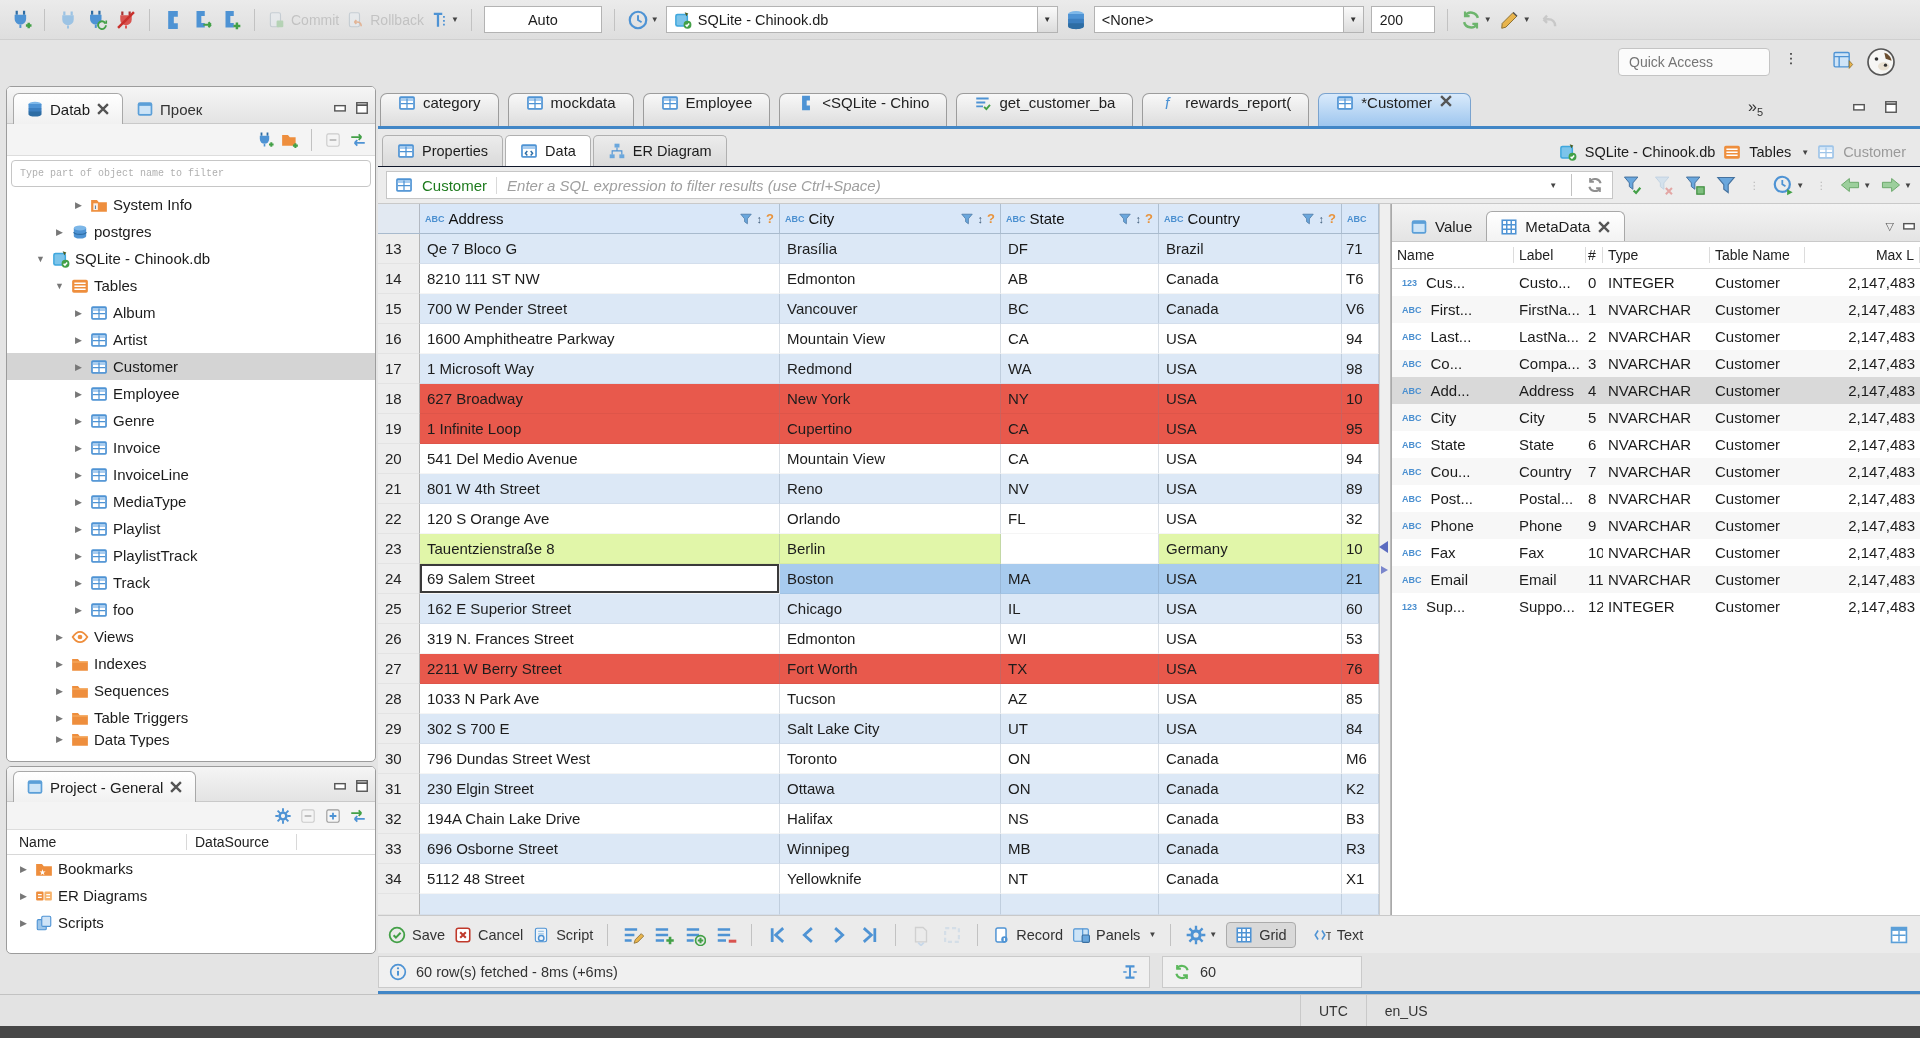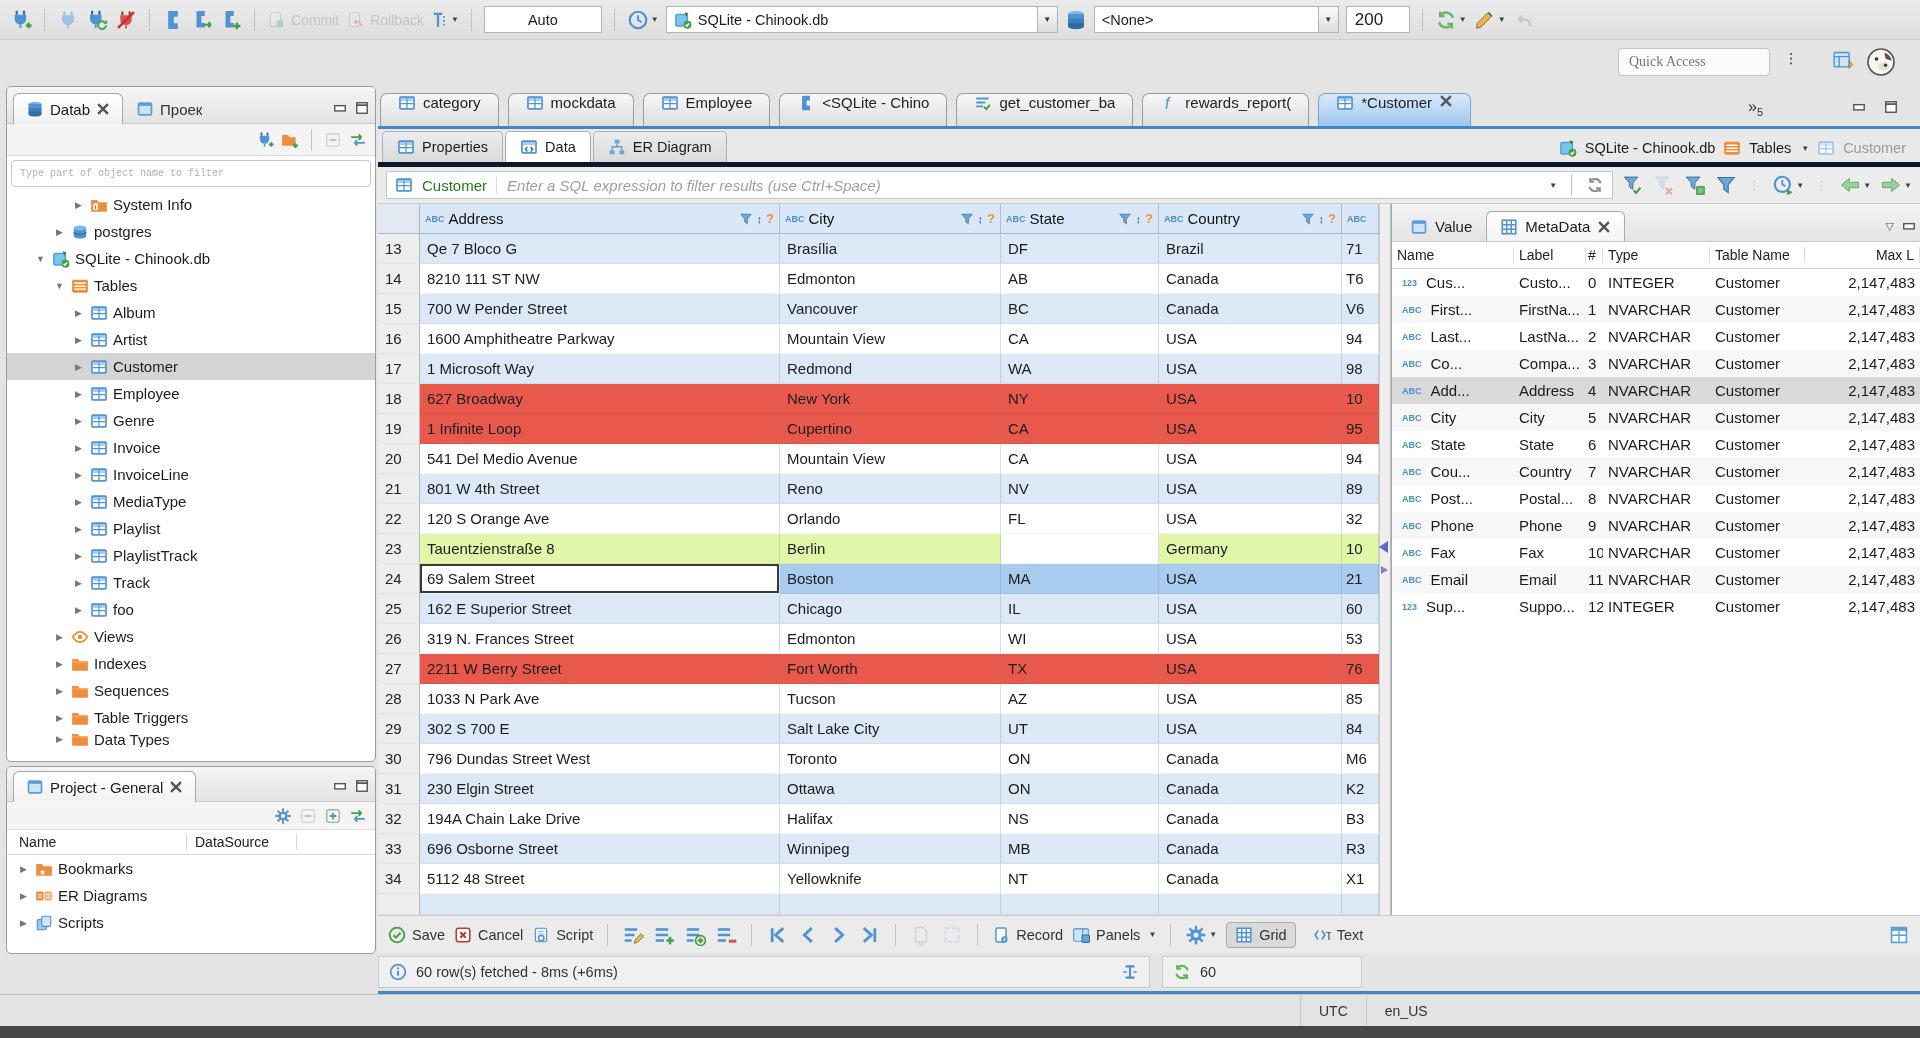--- a/index.html
+++ b/index.html
@@ -13,24 +13,24 @@
 .icon.lg{width:22px;height:22px}
 .vsep{width:1px;height:22px;background:#c2c2c2;margin:0 5px;flex:none}
 .dots{color:#b5b5b5;font-size:10px;letter-spacing:1px;margin:0 3px}
 .dd{font-size:8px;color:#444;margin-left:2px}
 .disabled{opacity:.45}
 .graytext{color:#9a9a9a}
 
 .topbar{left:0;top:0;width:1920px;height:40px;display:flex;align-items:center;gap:7px;padding:0 10px;background:linear-gradient(#ebebeb,#dedede);border-bottom:1px solid #cfcfcf}
 .combo{height:27px;background:#fff;border:1px solid #b3b3b3;display:flex;align-items:center;padding:0 7px;gap:6px;font-size:14.5px}
 .combo .cddbtn{width:20px;height:25px;margin-right:-7px;border-left:1px solid #b3b3b3;background:linear-gradient(#fafafa,#dcdcdc);display:flex;align-items:center;justify-content:center;font-size:8px;color:#333}
-.txtinput{height:27px;background:#fff;border:1px solid #b3b3b3;padding:0 8px;font-size:17px;display:flex;align-items:center}
+.txtinput{height:27px;background:#fff;border:1px solid #b3b3b3;padding:0 8px;font-size:14px;display:flex;align-items:center}
 .topbar2{left:0;top:40px;width:1920px;height:46px;background:#e4e4e4}
 .qa{position:absolute;right:150px;top:8px;width:152px;height:28px;border:1px solid #c4c4c4;border-radius:4px;background:#fbfbfb;display:flex;align-items:center;padding:0 10px;color:#a2a2a2;font-size:14px}
-.qa input{border:none;outline:none;width:100%;background:transparent;color:#777;font-size:14px;font-family:Liberation Serif, serif}
+.qa input{border:none;outline:none;width:100%;background:transparent;color:#777;font-size:14px;font-family:Liberation Sans, sans-serif}
 
 .panel{position:absolute;background:#fff;border:1px solid #9c9c9c;border-radius:5px;overflow:hidden;display:flex;flex-direction:column}
 .phead{height:37px;background:linear-gradient(#f5f5f5,#e3e3e3);border-bottom:1px solid #c9c9c9;display:flex;align-items:flex-end;padding:0 6px;flex:none}
 .ptab{height:31px;display:flex;align-items:center;gap:6px;padding:0 12px;font-size:15px;border:1px solid #a8a8a8;border-bottom:none;border-radius:6px 6px 0 0;background:linear-gradient(#fff,#f1f1f1);position:relative;top:1px}
 .ptab.inactive{background:transparent;border-color:transparent;color:#333}
 .winbtns{margin-left:auto;display:flex;gap:8px;align-items:center;padding-bottom:8px}
 .ptools{height:32px;display:flex;align-items:center;justify-content:flex-end;gap:7px;padding:0 8px;background:#f4f4f4;border-bottom:1px solid #ddd;flex:none}
 .pfilter{margin:4px;height:27px;border:1px solid #c6c6c6;border-radius:4px;display:flex;align-items:center;padding:0 8px;flex:none}
 .pfilter input{border:none;outline:none;width:100%;font-size:10px;color:#555;font-style:normal;background:transparent;font-family:Liberation Mono, monospace}
 .pfilter input::placeholder{color:#b0b0b0}
@@ -44,21 +44,21 @@
 .pcols .c1{width:180px;padding-left:12px;border-right:1px solid #d8d8d8}
 .pcols .c2{padding-left:8px;border-right:1px solid #d8d8d8;width:110px}
 
 .etabs{left:378px;top:86px;width:1542px;height:41px;display:flex;align-items:flex-end;padding-left:2px}
 .etab{height:34px;display:flex;gap:7px;padding:0 17px;background:linear-gradient(#f8f8f8,#dcdcdc);border:1px solid #9c9c9c;border-bottom:none;border-radius:7px 7px 0 0;font-size:15px;color:#222;margin-right:9px;white-space:nowrap}
 .etab.active{background:linear-gradient(#d9eafb,#9cc5ee);border-color:#7aa3cf}
 .ovf{font-size:16px;color:#333;margin:0 0 6px 8px}
 .ovf sub{font-size:11px}
 .blueline{left:378px;top:126px;width:1542px;height:3px;background:#4186c6}
 
-.substrip{left:378px;top:129px;width:1542px;height:38px;background:#e9e9e9;border-bottom:5px solid #0f172a;display:flex;align-items:flex-end;padding:0 4px}
+.substrip{left:378px;top:129px;width:1542px;height:38px;background:#e9e9e9;border-bottom:1px solid #0f172a;display:flex;align-items:flex-end;padding:0 4px}
 .stab{height:31px;display:flex;align-items:center;gap:7px;padding:0 14px;font-size:14.5px;border:1px solid #b0b0b0;border-bottom:none;border-radius:5px 5px 0 0;background:linear-gradient(#ececec,#dadada);margin-right:2px}
 .stab.active{background:#fff}
 .crumbs{margin-left:auto;display:flex;align-items:center;gap:8px;padding:0 10px 5px 0;font-size:14.5px}
 .crumbs .dim{color:#9a9a9a}
 
 .filterbar{left:378px;top:167px;width:1542px;height:37px;background:#ececec;border-bottom:1px solid #c9c9c9;display:flex;align-items:center;gap:9px;padding:0 8px}
 .ffield{flex:1;height:28px;background:#fff;border:1px solid #c6c6c6;display:flex;align-items:center;gap:9px;padding:0 8px}
 .fentity{color:#1e7b1e;font-size:15px}
 .fph{flex:1;font-style:italic;color:#9f9f9f;font-size:15px;border-left:1px solid #d9d9d9;padding-left:10px;white-space:nowrap;overflow:hidden}
 
@@ -234,21 +234,21 @@
     <span class="cddbtn">▼</span>
   </span>
   <span class="icon lg">
       <svg viewBox="0 0 16 16">
         <ellipse cx="8" cy="3.6" rx="5.8" ry="2.1" fill="#7db7e8"></ellipse>
         <path d="M2.2 3.6v3.1c0 1.2 2.6 2.1 5.8 2.1s5.8-.9 5.8-2.1V3.6" fill="#4e93d4"></path>
         <path d="M2.2 7v3.1c0 1.2 2.6 2.1 5.8 2.1s5.8-.9 5.8-2.1V7" fill="#3c7fc0"></path>
         <path d="M2.2 10.3v2.3c0 1.2 2.6 2.1 5.8 2.1s5.8-.9 5.8-2.1v-2.3" fill="#2e6da4"></path>
       </svg>
     </span>
-  <span class="combo" style="width:245px">
+  <span class="combo" style="width:270px">
     <span style="flex:1">&lt;None&gt;</span>
     <span class="cddbtn">▼</span>
   </span>
   <span class="txtinput" style="width:64px">
     <span>200</span>
   </span>
   <span class="vsep"></span>
   <span class="row">
     <span class="icon lg">
         <svg viewBox="0 0 16 16">

